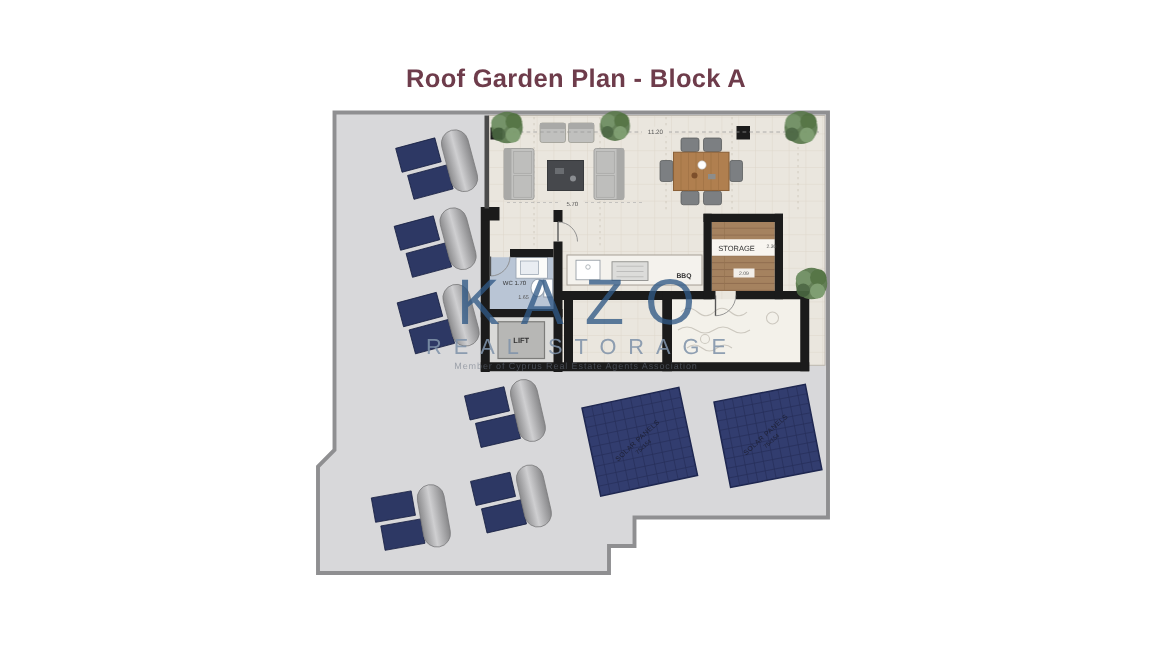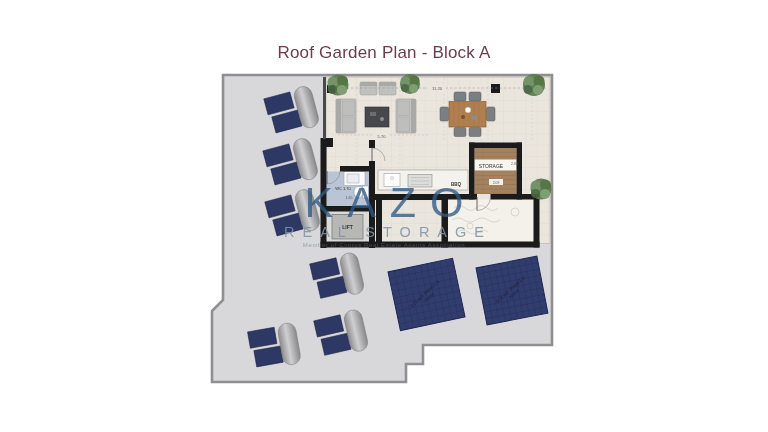--- a/index.html
+++ b/index.html
@@ -1,19 +1,19 @@
 <!DOCTYPE html>
 <html><head>
 <meta charset="utf-8">
 <style>
   html,body{margin:0;padding:0;background:#ffffff;}
   .stage{position:relative;width:768px;height:432px;background:#ffffff;overflow:hidden;
          font-family:"Liberation Sans",sans-serif;}
   .title{position:absolute;top:43px;left:0;width:768px;text-align:center;margin:0;
-         font-size:17px;font-weight:400;letter-spacing:.2px;color:#6e3c4b;}
+         font-size:17px;font-weight:700;letter-spacing:.2px;color:#6e3c4b;}
   svg{position:absolute;left:0;top:0;font-family:"Liberation Sans",sans-serif;}
   svg text{font-family:"Liberation Sans",sans-serif;}
   .sp{fill:#2d3864;stroke:#141c3e;stroke-width:.5;}
   .cy{fill:url(#cyl);stroke:#7b7b7d;stroke-width:.5;}
   .wall{fill:#1b1b1b;}
   .arc{fill:none;stroke:#8a8a8a;stroke-width:.6;}
   .leaf{stroke:#555;stroke-width:.9;}
   .dim{fill:#555;}
   .roomlabel{fill:#333;}
   .wm{position:absolute;left:274px;top:181px;width:220px;text-align:center;pointer-events:none;}

